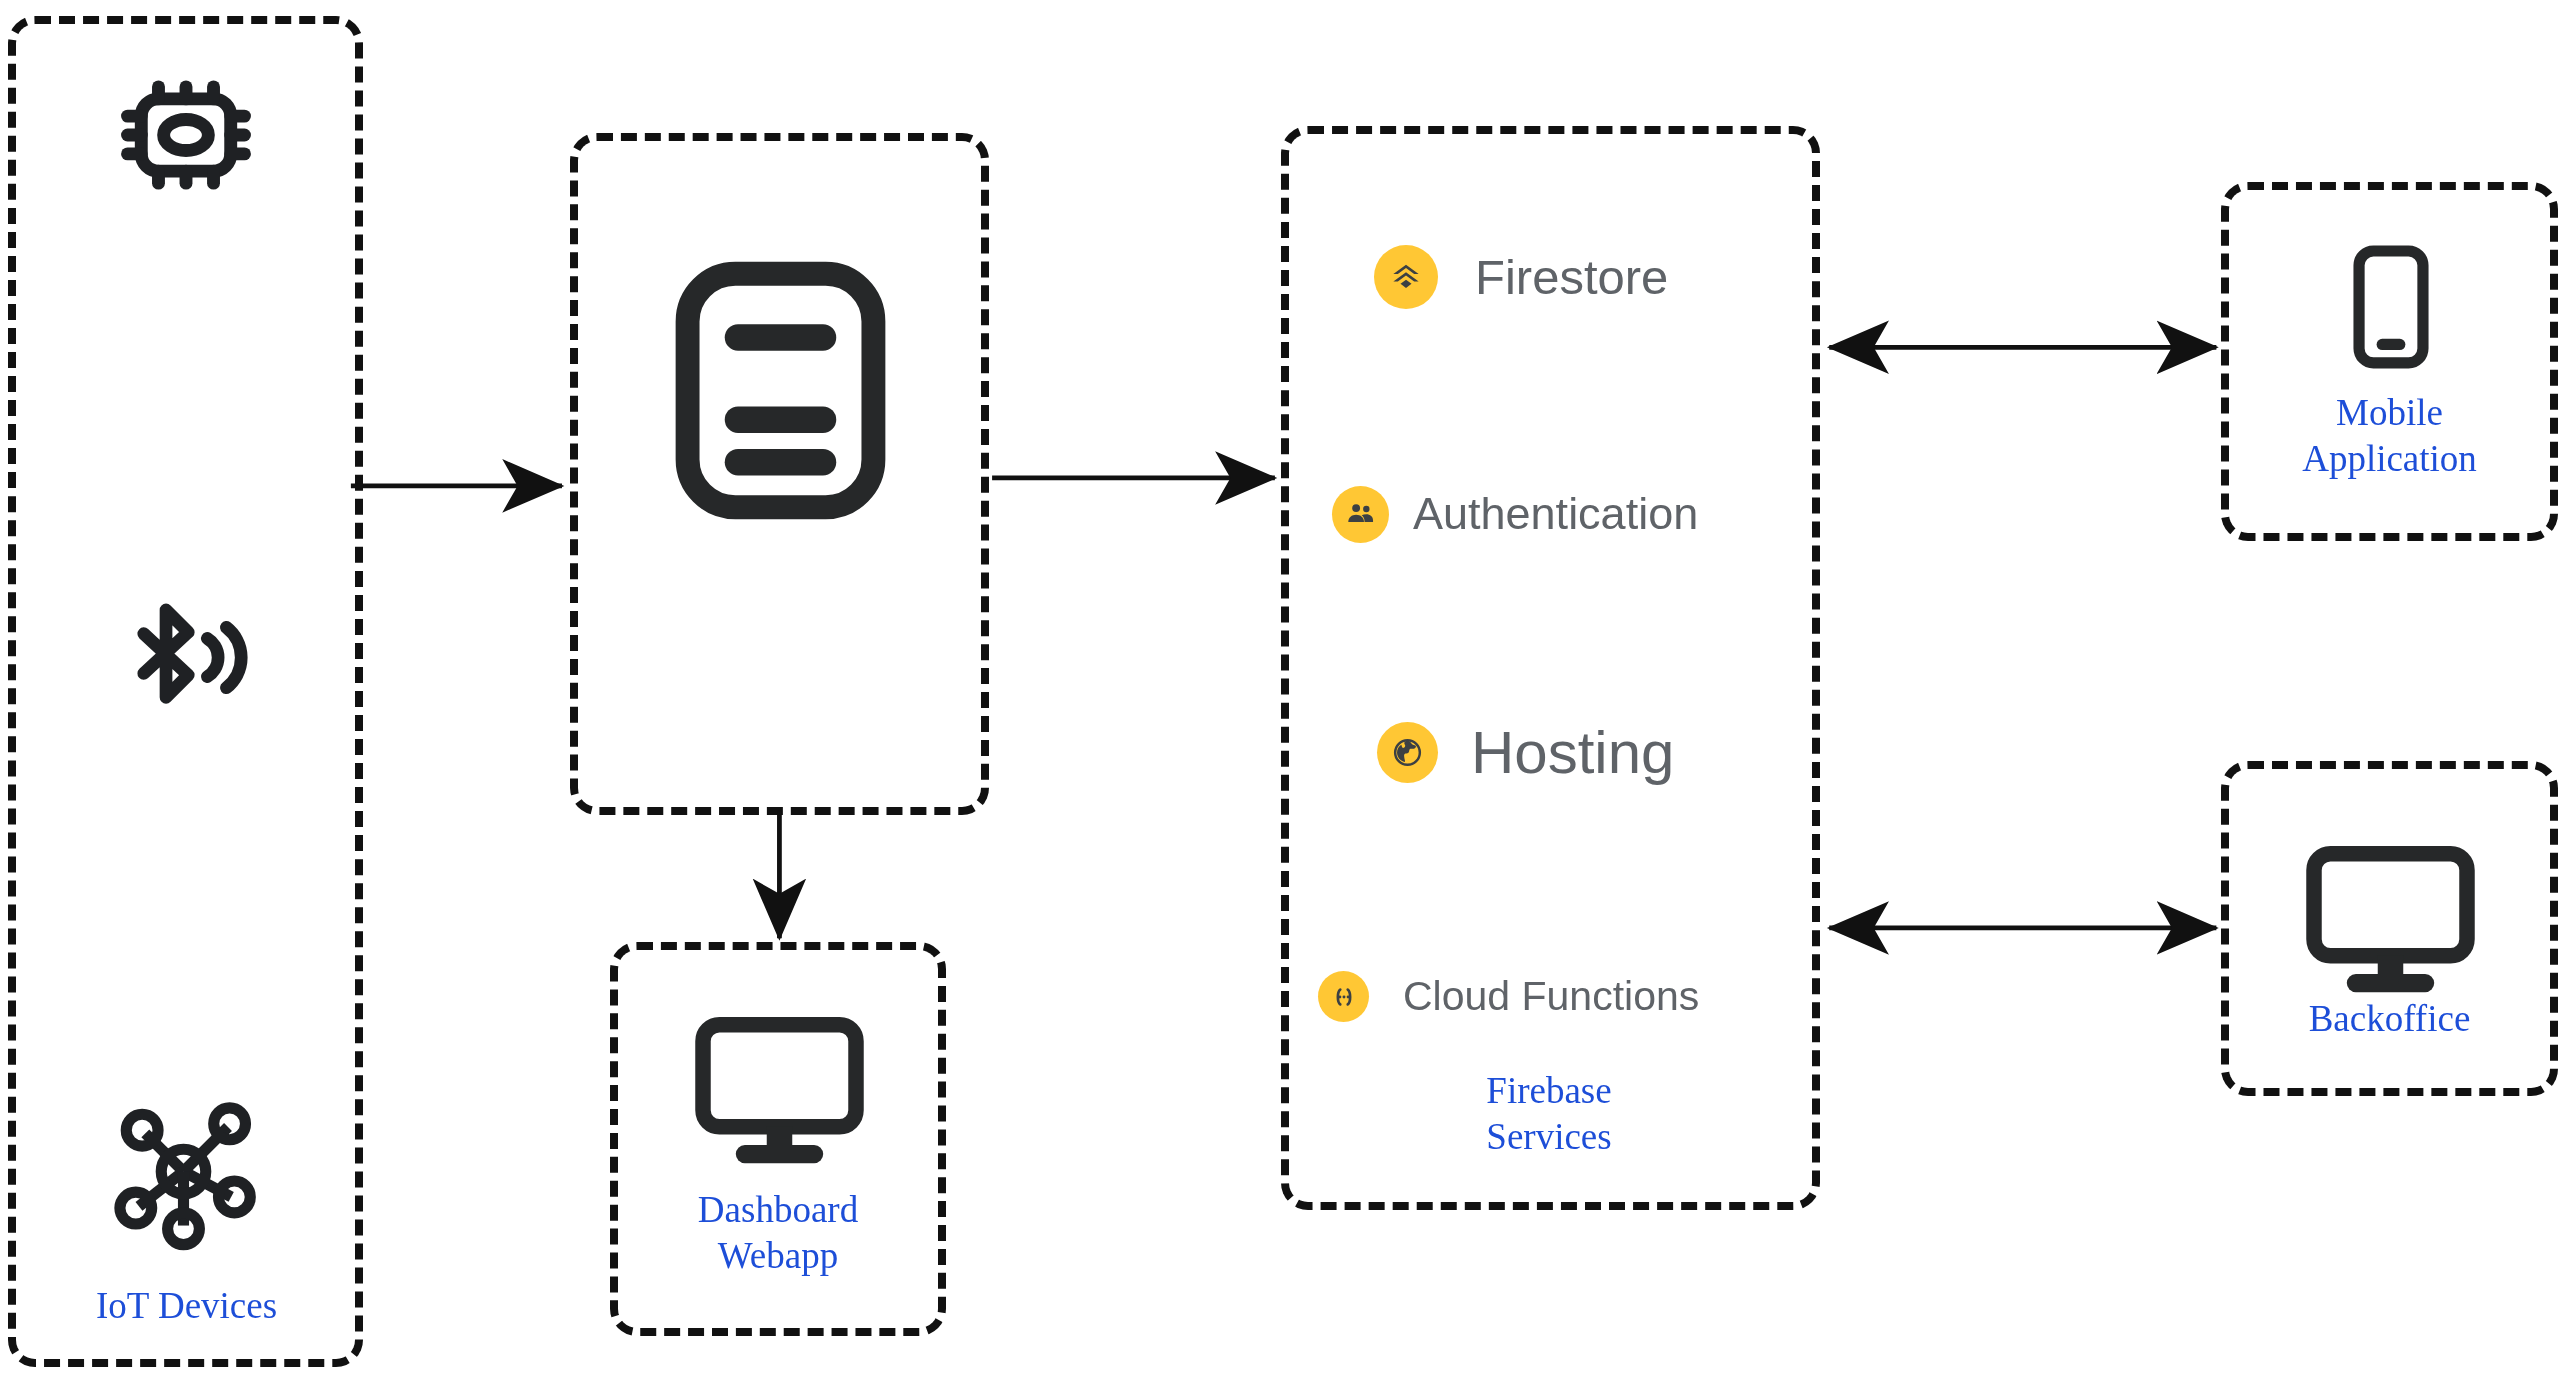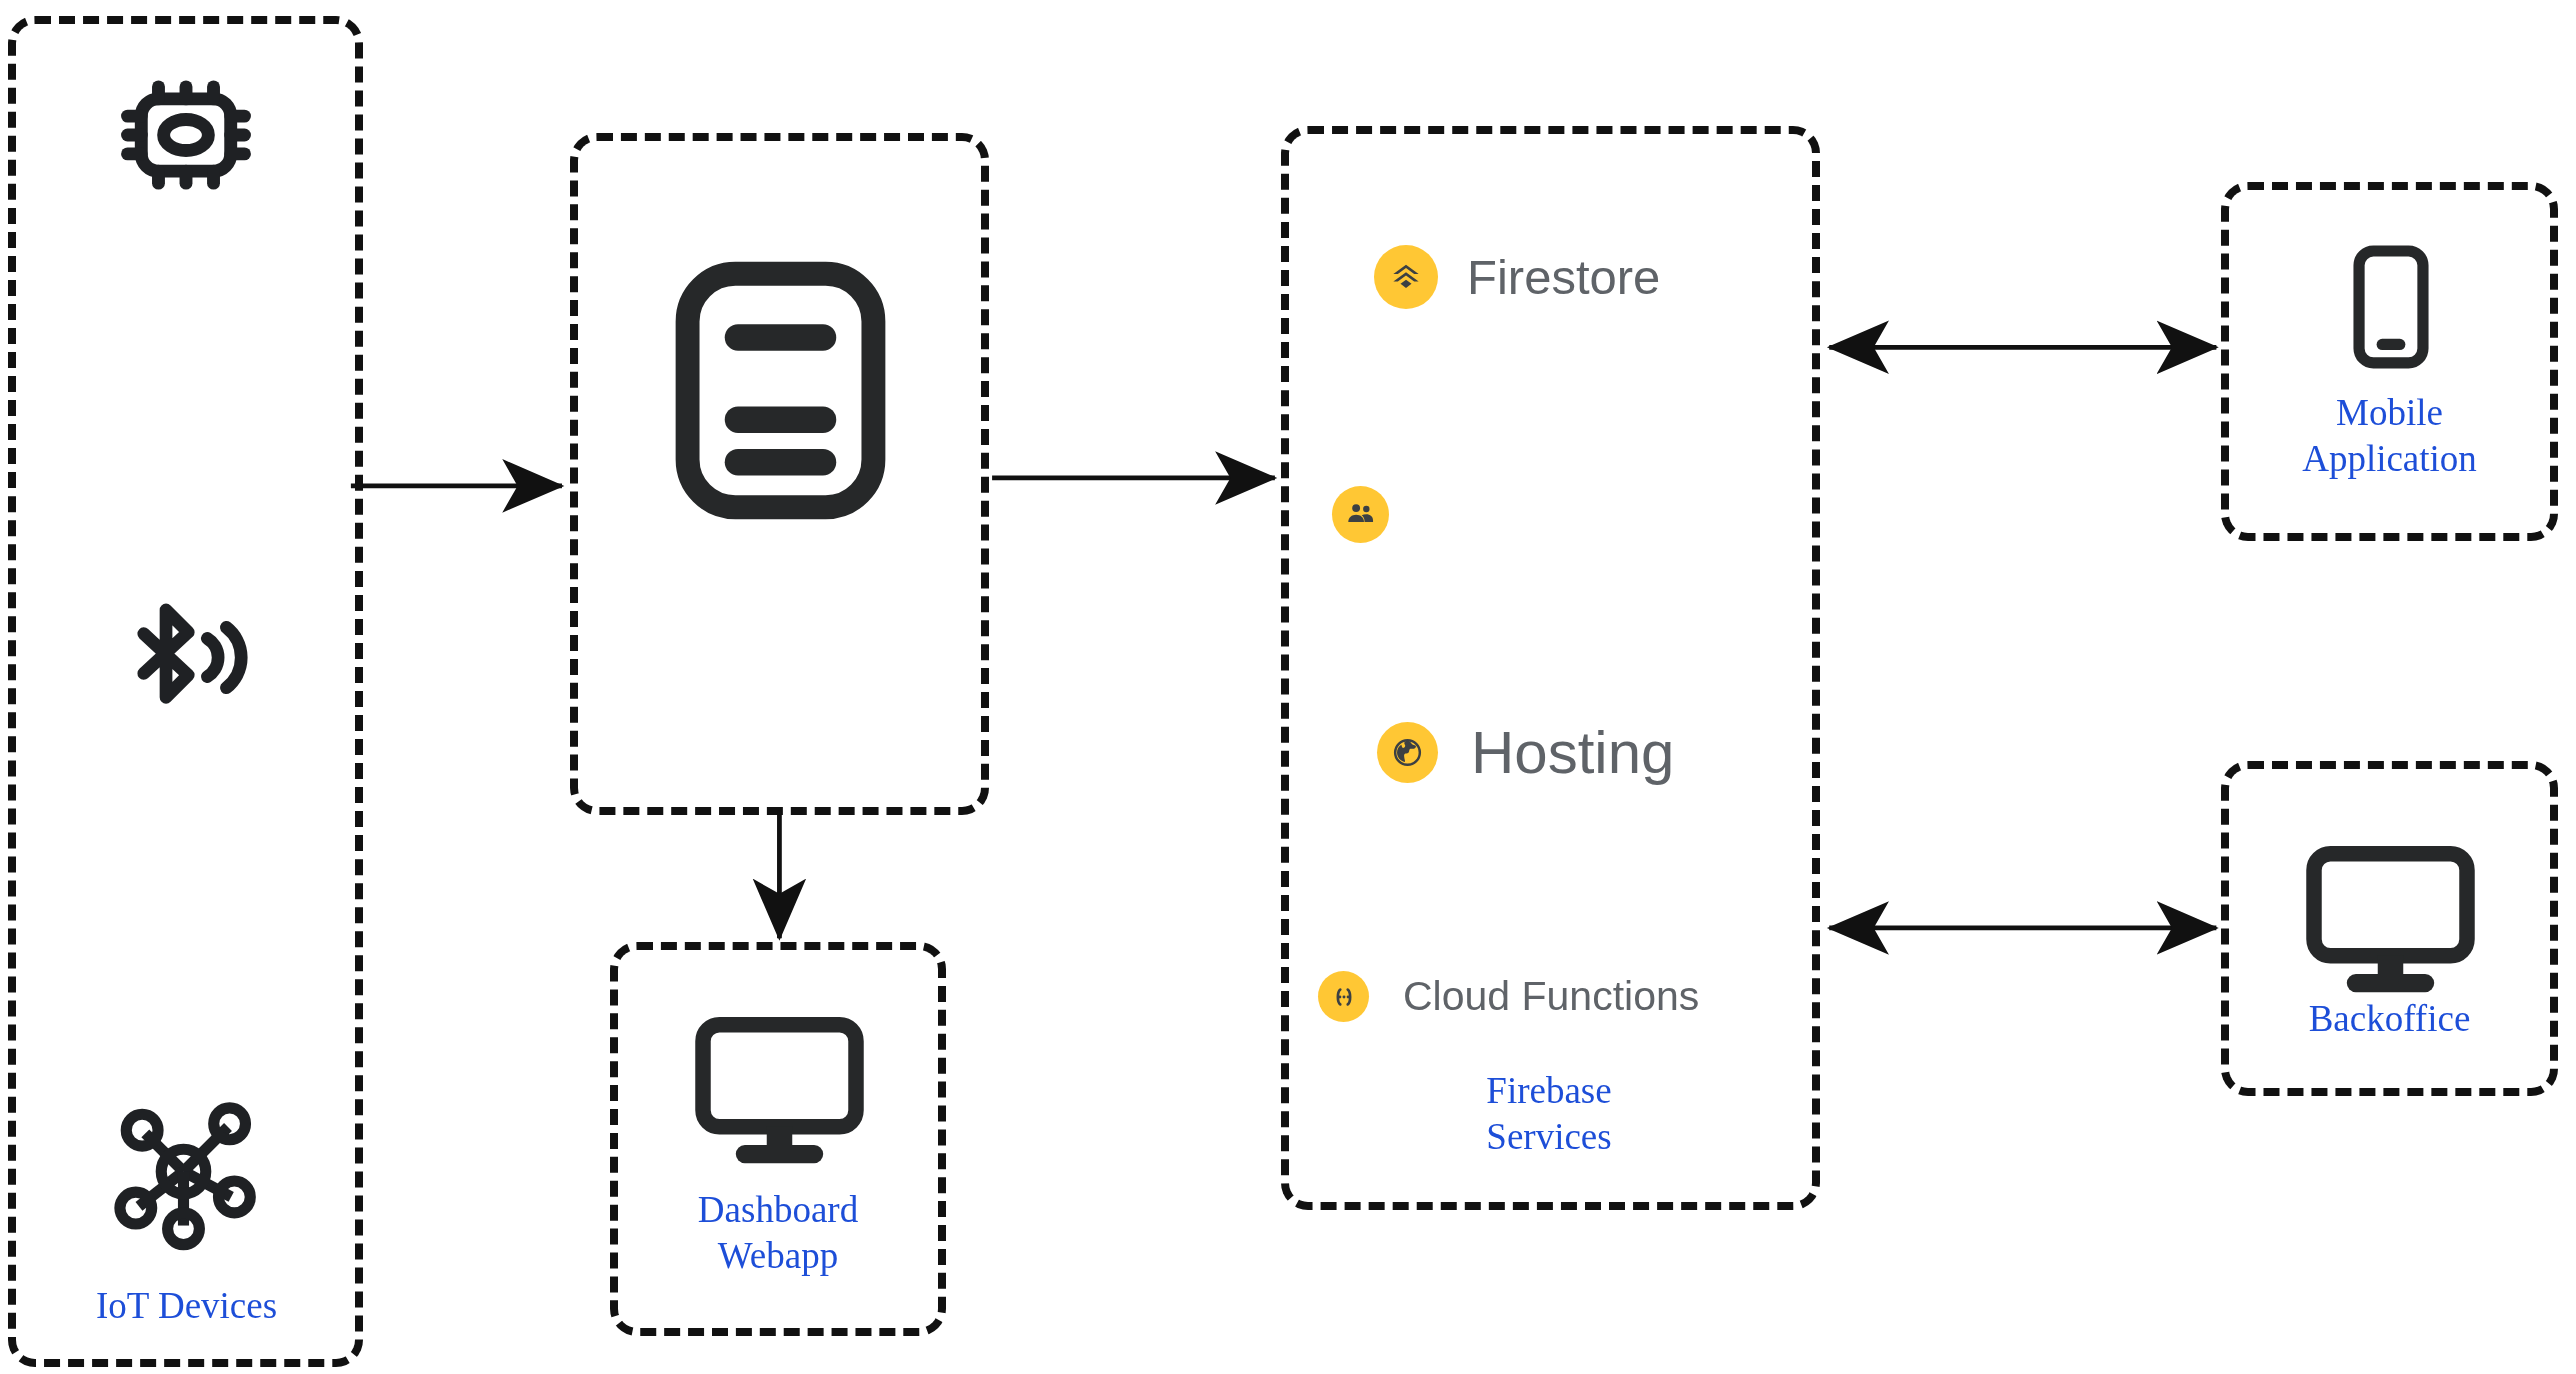--- a/index.html
+++ b/index.html
@@ -178,34 +178,35 @@
   <div class="svc-row" style="left:1374px; top:239px; height:76px;">
     <span class="svc-badge" style="width:64px; height:64px;">
       <svg width="40" height="40" viewBox="0 0 24 24">
         <g fill="#3c4043">
           <path d="M12 4.6 L4.4 10.2 L7.1 10.2 L12 6.6 L16.9 10.2 L19.6 10.2 Z"></path>
           <path d="M12 9.1 L4.4 14.7 L7.1 14.7 L12 11.1 L16.9 14.7 L19.6 14.7 Z"></path>
           <path d="M12 13.6 L8.7 16.1 L12 18.6 L15.3 16.1 Z"></path>
         </g>
       </svg>
     </span>
-    <span class="svc-name" style="font-size:49px; margin-left:29px;">Firestore</span>
+    <span class="svc-name" style="font-size:49px; margin-left:37px;">Firestore</span>
   </div>
 
   <div class="svc-row" style="left:1332px; top:482px; height:64px;">
     <span class="svc-badge" style="width:57px; height:57px;">
       <svg width="35" height="35" viewBox="0 0 24 24">
         <g fill="#3c4043">
           <circle cx="9" cy="7.6" r="2.7"></circle>
           <circle cx="16" cy="8.2" r="2.2"></circle>
           <path d="M3.6 17.2 c0-3.1 2.4-5 5.4-5 s5.4 1.9 5.4 5 z"></path>
           <path d="M14.8 17.2 c0-2.6 -0.9-4 -2-4.7 c0.9-0.4 2-0.6 3.2-0.6 c2.6 0 4.6 1.6 4.6 4.2 v1.1 z"></path>
         </g>
       </svg>
     </span>
+    <span class="svc-name" style="font-size:45px; margin-left:24px;">Authentication</span>
   </div>
 
   <div class="svc-row" style="left:1377px; top:717px; height:70px;">
     <span class="svc-badge" style="width:61px; height:61px;">
       <svg width="37" height="37" viewBox="0 0 24 24">
         <g fill="none" stroke="#3c4043" stroke-width="1.6">
           <circle cx="12" cy="12" r="8"></circle>
         </g>
         <g fill="#3c4043">
           <path d="M12 4.4 c1.4 0 2.2 1.2 2.7 1.9 c0.6 0.8 1.9 0.7 2.6 1.4 c0.6 0.7 -0.3 1.7 -1.1 1.9 c-0.9 0.2 -1.9 -0.4 -2.6 0.2 c-0.7 0.6 -0.3 1.7 -1 2.3 c-0.7 0.6 -1.9 0.2 -2.5 0.9 c-0.6 0.7 -0.2 1.8 -0.1 2.7 c0.1 0.9 0.6 1.8 0.3 2.5 c-2.9 -0.6 -5.1 -3.2 -5.1 -6.2 c0 -2.1 1.1 -4 2.7 -5.1 c0.6 0.6 0.3 1.6 1 2 c0.8 0.4 1.6 -0.4 1.6 -1.2 c0 -0.7 -0.6 -1.1 -0.6 -1.8 c0 -0.8 1 -1.5 2.1 -1.5 z"></path>

